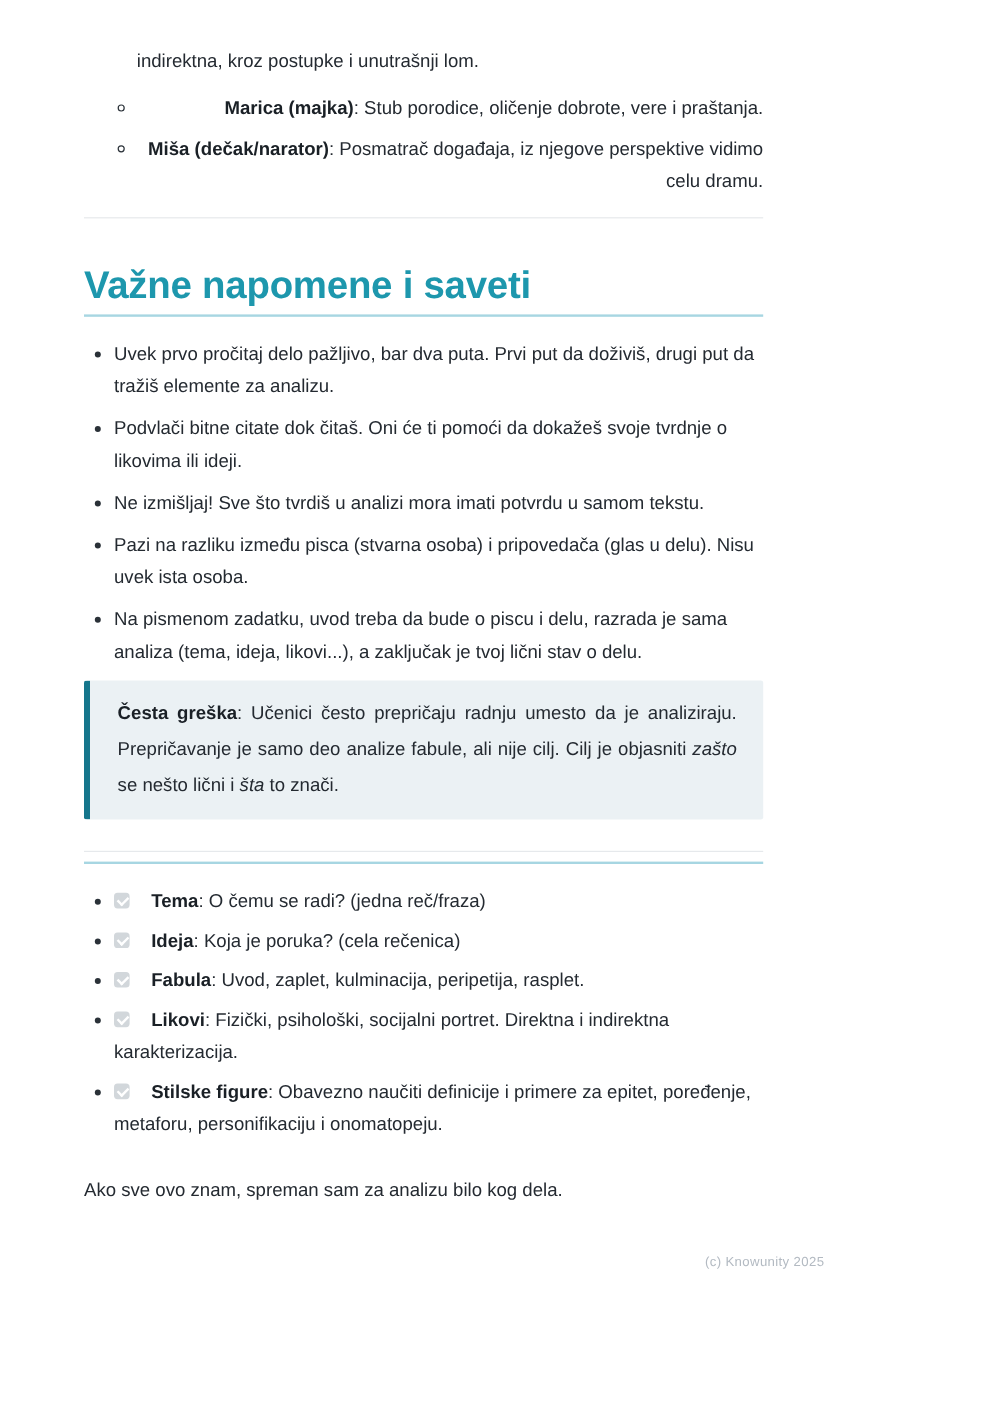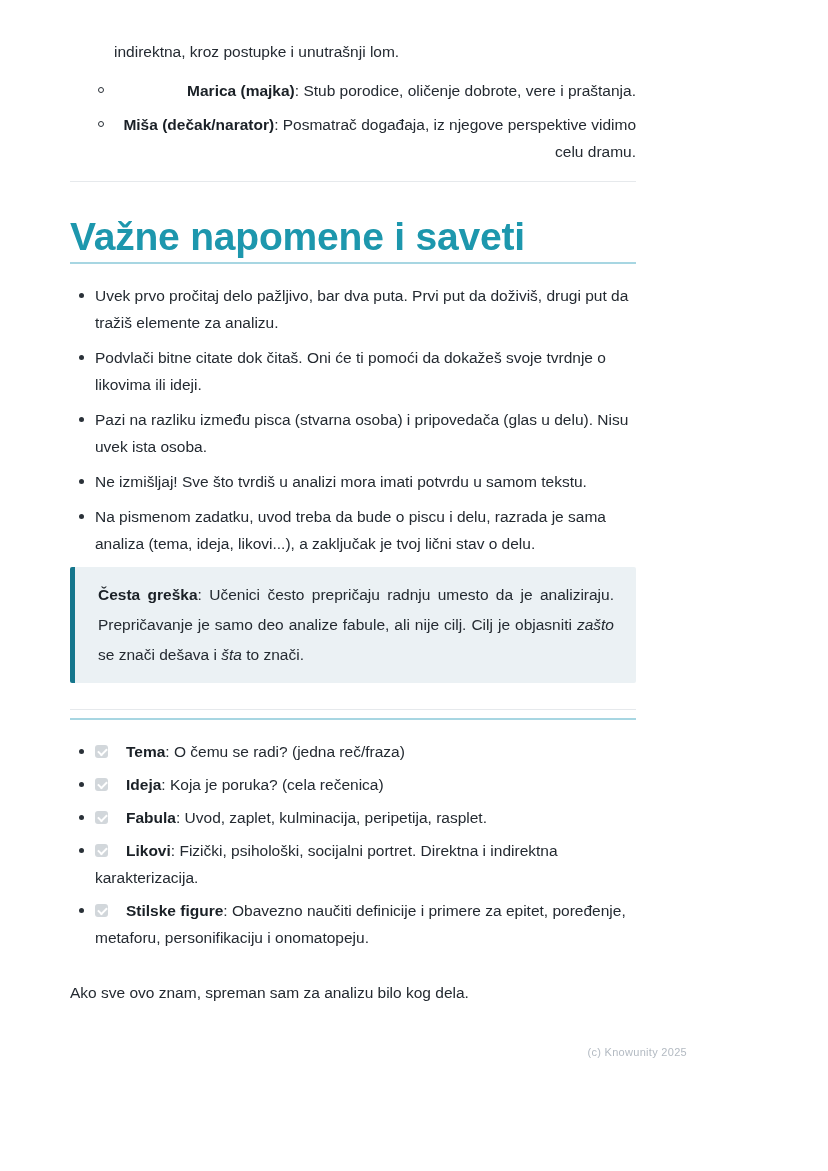--- a/index.html
+++ b/index.html
@@ -46,21 +46,21 @@
 
   hr.divider {
     border: none;
     border-top: 1px solid #e6e9ec;
     margin-top: 16px;
   }
   hr.divider.before-h2 { margin-top: 26px; }
 
   h2.section-title {
     margin-top: 38px;
-    font-size: 39px;
+    font-size: 32px;
     line-height: 34px;
     font-weight: 700;
     color: #1d97ad;
     letter-spacing: -0.2px;
   }
   .title-underline {
     height: 2px;
     background: #a7d6e2;
     margin-top: 8px;
   }
@@ -175,34 +175,34 @@
       <li>
         <span class="marker"></span>
         <span>Uvek prvo pročitaj delo pažljivo, bar dva puta. Prvi put da doživiš, drugi put da tražiš elemente za analizu.</span>
       </li>
       <li>
         <span class="marker"></span>
         <span>Podvlači bitne citate dok čitaš. Oni će ti pomoći da dokažeš svoje tvrdnje o likovima ili ideji.</span>
       </li>
       <li>
         <span class="marker"></span>
+        <span>Ne izmišljaj! Sve što tvrdiš u analizi mora imati potvrdu u samom tekstu.</span>
+      </li>
+      <li>
+        <span class="marker"></span>
         <span>Pazi na razliku između pisca (stvarna osoba) i pripovedača (glas u delu). Nisu uvek ista osoba.</span>
       </li>
       <li>
         <span class="marker"></span>
-        <span>Ne izmišljaj! Sve što tvrdiš u analizi mora imati potvrdu u samom tekstu.</span>
-      </li>
-      <li>
-        <span class="marker"></span>
         <span>Na pismenom zadatku, uvod treba da bude o piscu i delu, razrada je sama analiza (tema, ideja, likovi...), a zaključak je tvoj lični stav o delu.</span>
       </li>
     </ul>
 
     <div class="callout">
-      <p><b>Česta greška</b><span>: Učenici često prepričaju radnju umesto da je analiziraju. Prepričavanje je samo deo analize fabule, ali nije cilj. Cilj je objasniti </span><i>zašto</i><span> se znači dešava i </span><i>šta</i><span> to znači.</span></p>
+      <p><b>Česta greška</b><span>: Učenici često prepričaju radnju umesto da je analiziraju. Prepričavanje je samo deo analize fabule, ali nije cilj. Cilj je objasniti </span><i>zašto</i><span> se nešto lični i </span><i>šta</i><span> to znači.</span></p>
     </div>
 
     <hr class="divider before-h2">
 
     <div class="title-underline"></div>
 
     <ul class="check-list">
       <li>
         <span class="marker"></span>
         <span class="checkbox"></span><b>Tema</b><span>: O čemu se radi? (jedna reč/fraza)</span>

